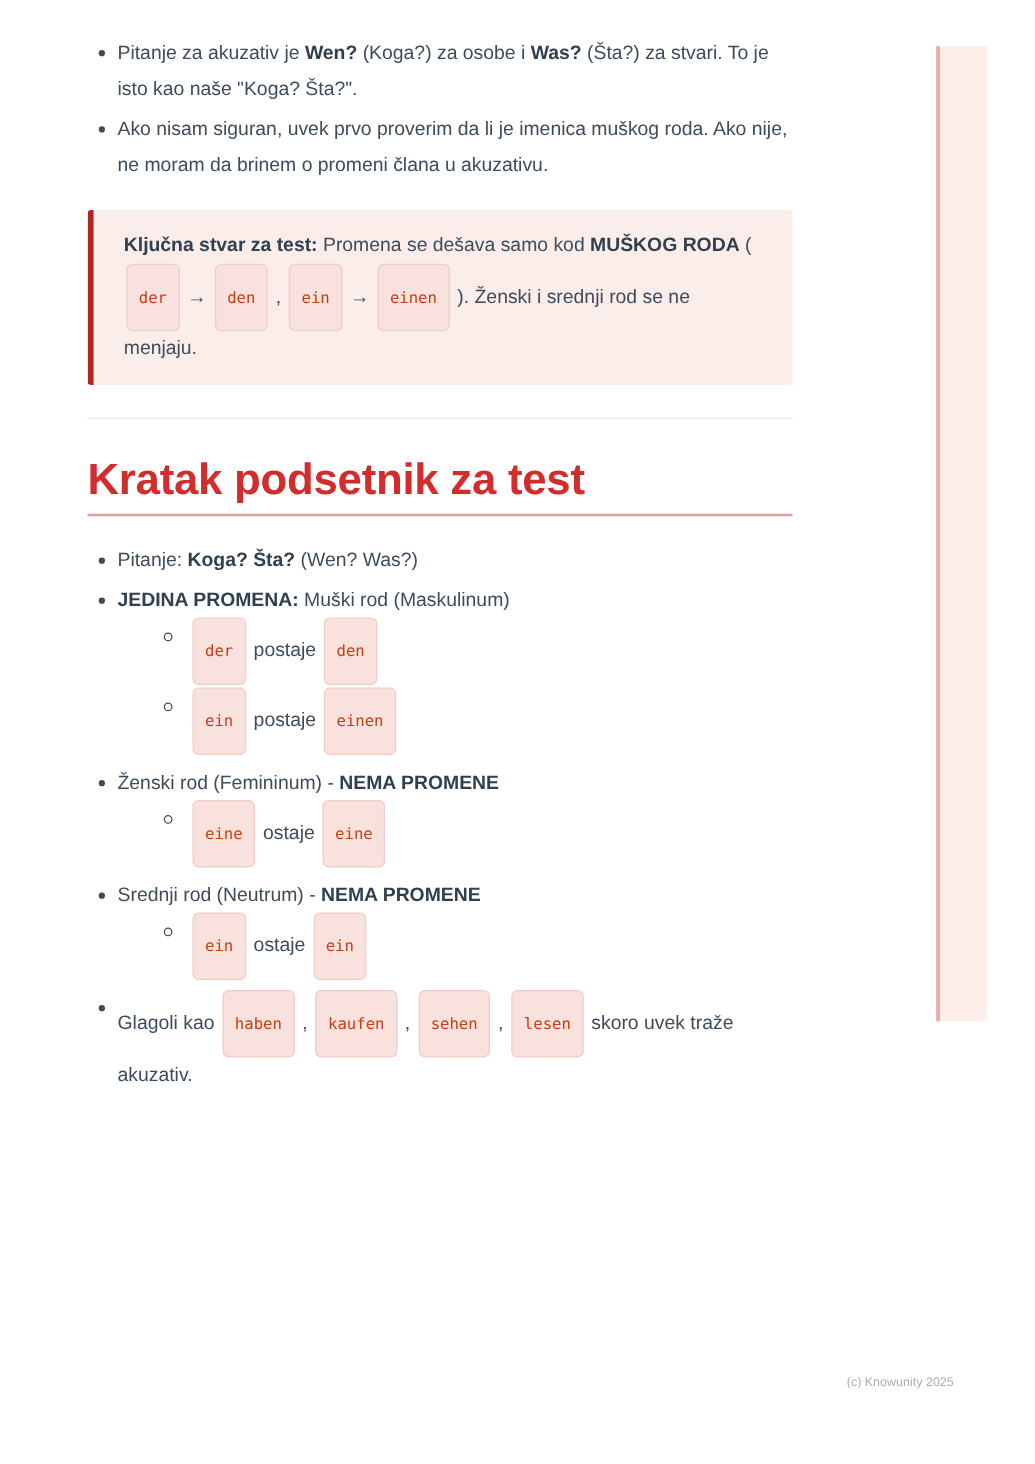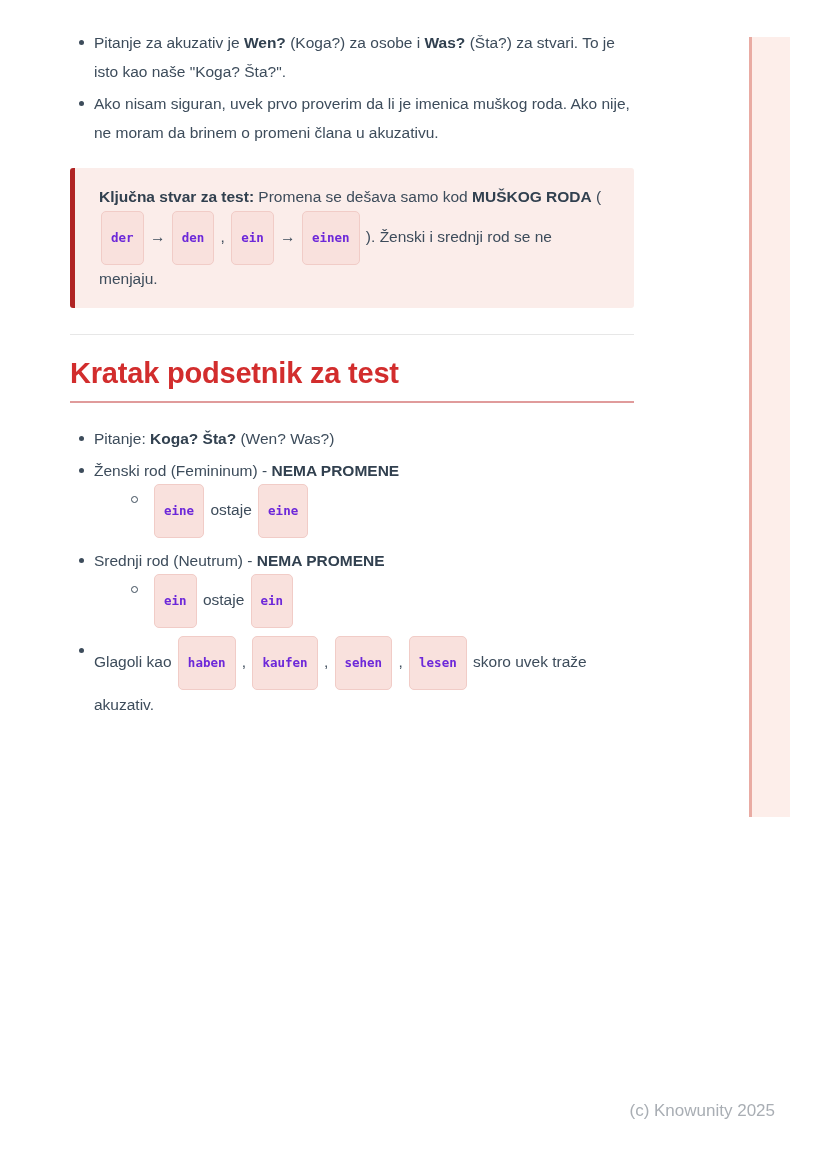--- a/index.html
+++ b/index.html
@@ -53,22 +53,22 @@
     width: 5px; height: 5px;
     border-radius: 50%;
     border: 1.5px solid #3d4c5b;
     background: transparent;
   }
   .seg-bold { font-weight: bold; color: #31404f; }
   .seg-chip {
     display: inline-block;
     font-family: "DejaVu Sans Mono", monospace;
     font-size: 12.5px;
-    font-weight: bold;
-    color: #6d28d9;
+    font-weight: normal;
+    color: #c2410c;
     background: #f9e1dd;
     border: 1px solid #f1ccc7;
     border-radius: 5px;
     padding: 16px 9px;
     line-height: 20px;
     margin: 0 2px;
     vertical-align: baseline;
   }
   .callout {
     margin-top: 21px;
@@ -77,44 +77,44 @@
     border-radius: 3px;
     padding: 15px 20px 16px 24px;
     line-height: 27.5px;
   }
   .divider {
     border: none;
     border-top: 1px solid #e7e7e7;
     margin-top: 26px;
   }
   .section-title {
-    margin-top: 23px;
-    font-size: 29px;
+    margin-top: 33px;
+    font-size: 35px;
     font-weight: bold;
     color: #d22d2d;
     line-height: 31px;
     letter-spacing: -0.2px;
   }
   .section-rule {
     border: none;
     border-top: 2px solid #e09b9b;
     margin-top: 12px;
     margin-bottom: 21px;
   }
   .page-edge {
     position: absolute;
     left: 749px; top: 37px;
     width: 41px; height: 780px;
     background: #fdeeea;
     border-left: 3px solid #e9aba3;
   }
   .footer {
     position: absolute;
-    right: 53px; top: 1101px;
-    font-size: 17px;
+    right: 65px; top: 1101px;
+    font-size: 10px;
     color: #a9aeb4;
   }
 </style>
 </head>
 <body>
 
 <div class="page">
 
   <div class="content">
 
@@ -128,20 +128,27 @@
     </div>
 
     <hr class="divider">
 
     <h1 class="section-title">Kratak podsetnik za test</h1>
     <hr class="section-rule">
 
     <ul class="bullets">
       <li><span><span class="seg-normal">Pitanje: </span><span class="seg-bold">Koga? Šta?</span><span class="seg-normal"> (Wen? Was?)</span></span></li>
       <li>
+        <span><span class="seg-bold">JEDINA PROMENA:</span><span class="seg-normal"> Muški rod (Maskulinum)</span></span>
+        <ul class="sub">
+          <li><span><span class="seg-chip">der</span><span class="seg-normal"> postaje </span><span class="seg-chip">den</span></span></li>
+          <li><span><span class="seg-chip">ein</span><span class="seg-normal"> postaje </span><span class="seg-chip">einen</span></span></li>
+        </ul>
+      </li>
+      <li>
         <span><span class="seg-normal">Ženski rod (Femininum) - </span><span class="seg-bold">NEMA PROMENE</span></span>
         <ul class="sub">
           <li><span><span class="seg-chip">eine</span><span class="seg-normal"> ostaje </span><span class="seg-chip">eine</span></span></li>
         </ul>
       </li>
       <li>
         <span><span class="seg-normal">Srednji rod (Neutrum) - </span><span class="seg-bold">NEMA PROMENE</span></span>
         <ul class="sub">
           <li><span><span class="seg-chip">ein</span><span class="seg-normal"> ostaje </span><span class="seg-chip">ein</span></span></li>
         </ul>

